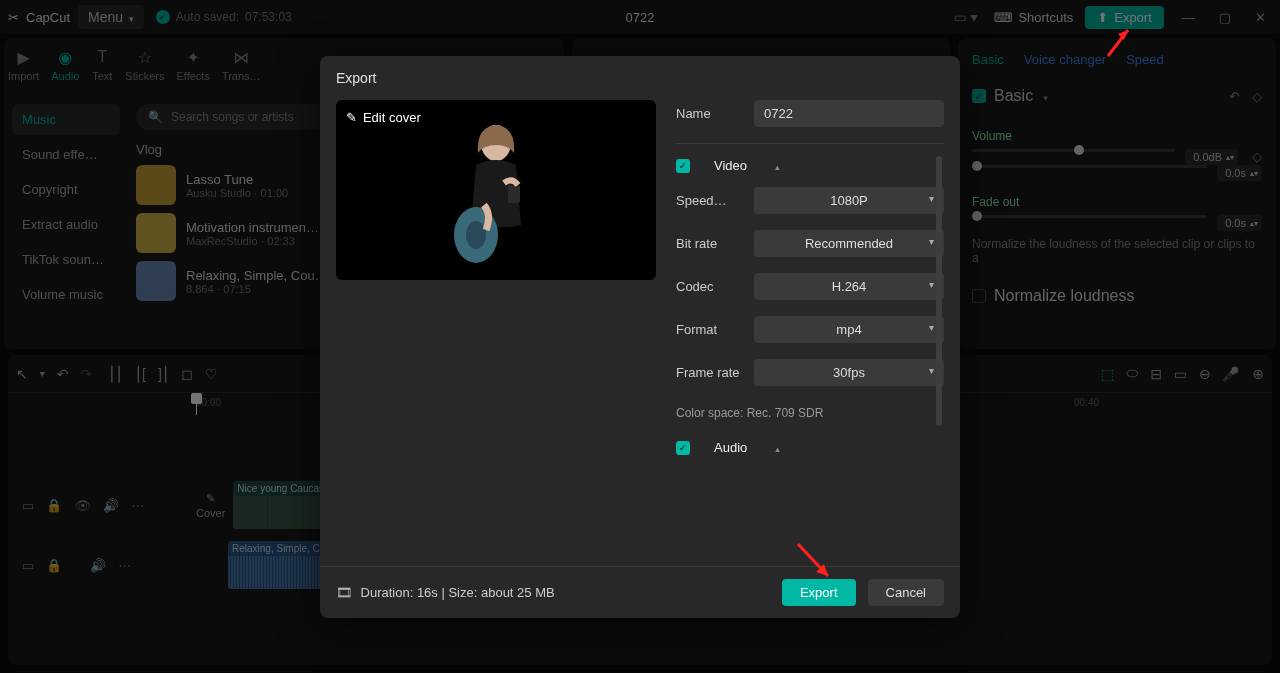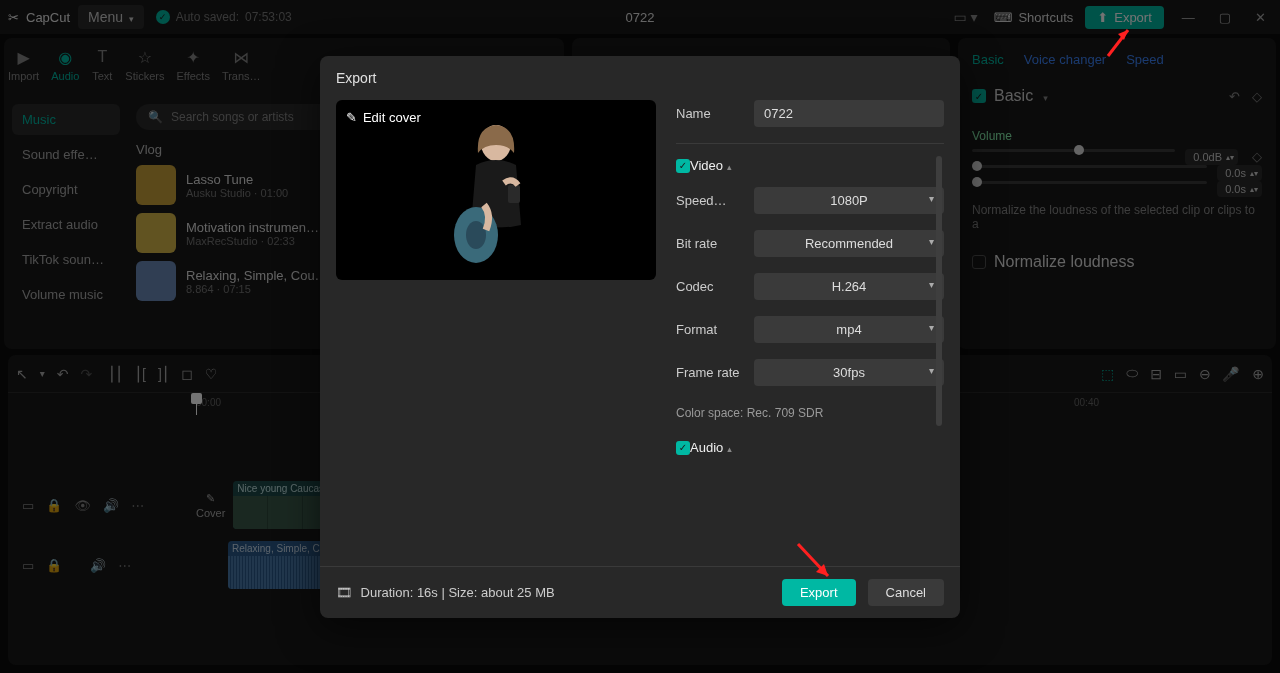--- a/index.html
+++ b/index.html
@@ -97,21 +97,21 @@
 .dlg-left { width: 320px; }
 .cover-preview { width: 320px; height: 180px; background: #000; border-radius: 6px; position: relative; display: flex; align-items: center; justify-content: center;}
 .edit-cover { position: absolute; top: 10px; left: 10px; color: #fff; font-size: 13px; display: flex; align-items: center; gap: 6px;}
 .cover-img-placeholder { width: 120px; height: 150px; position: relative;}
 .dlg-right { flex: 1; display: flex; flex-direction: column; font-size: 13px;}
 .form-row { display: flex; align-items: center; margin-bottom: 16px;}
 .form-label { width: 78px; color: #ccc;}
 .text-input { flex: 1; background: #3a3a3a; border-radius: 4px; padding: 6px 10px; color: #ddd; font-size: 13px;}
 .path-input { flex: 1; background: #3a3a3a; border-radius: 4px; padding: 6px 8px; color: #ddd; font-size: 13px; display:flex; align-items:center; justify-content:space-between;}
 .section-hr { height:1px; background:#3a3a3a; margin: 0 0 14px;}
-.section-head { display: flex; align-items: center; gap: 0; margin-bottom: 14px;}
+.section-head { display: flex; align-items: center; gap: 24px; margin-bottom: 14px;}
 .section-head .lbl { color: #eee; font-weight: 500;}
 .select { flex:1; background: #3a3a3a; border-radius: 4px; padding: 6px 10px; color: #ddd; display:flex; justify-content:center; position:relative;}
 .select .caret { position:absolute; right:10px; color:#aaa; font-size:10px;}
 .hint { color: #999; font-size: 12px; margin: 4px 0 20px;}
 .dlg-scrollbar { width:6px; background:#3e3e3e; border-radius:3px; height:270px; position:absolute; right:18px; top:100px;}
 .dialog-footer { height: 52px; border-top: 1px solid #3a3a3a; display: flex; align-items: center; padding: 0 16px;}
 .foot-left { display:flex; align-items:center; gap:8px; color:#ccc; font-size:13px;}
 .foot-right { margin-left:auto; display:flex; gap:12px;}
 .btn { border-radius: 4px; padding: 6px 18px; font-size: 13px;}
 .btn-primary { background: #00b8a3; color: #fff;}
@@ -251,20 +251,21 @@
       </div>
       <div class="slider-row">
         <div class="slider">
             <div class="slider-thumb" style="left:0"></div>
           </div>
         <span class="num-box">
             <span>0.0s</span>
             <span style="font-size:8px;">▴▾</span>
           </span>
       </div>
+      <div class="prop-row">Fade out</div>
       <div class="slider-row">
         <div class="slider">
             <div class="slider-thumb" style="left:0"></div>
           </div>
         <span class="num-box">
             <span>0.0s</span>
             <span style="font-size:8px;">▴▾</span>
           </span>
       </div>
       <div style="color:#888;font-size:12px;margin-top:6px;">Normalize the loudness of the selected clip or clips to a</div>

